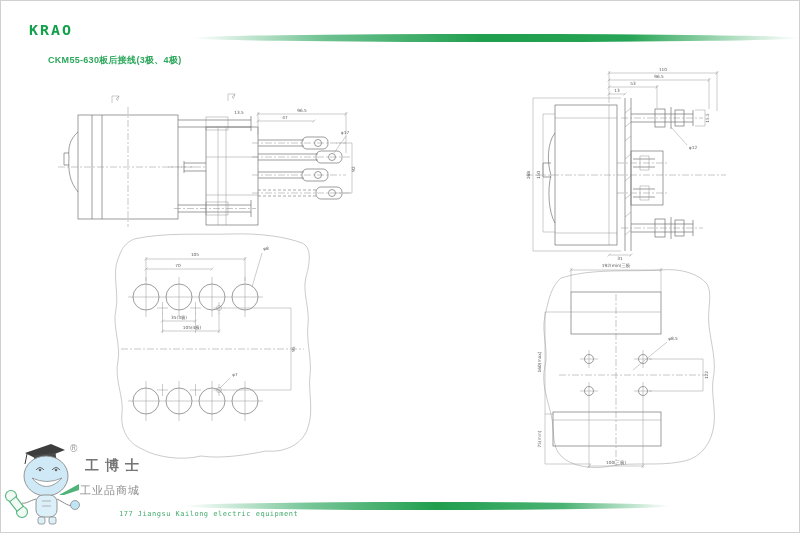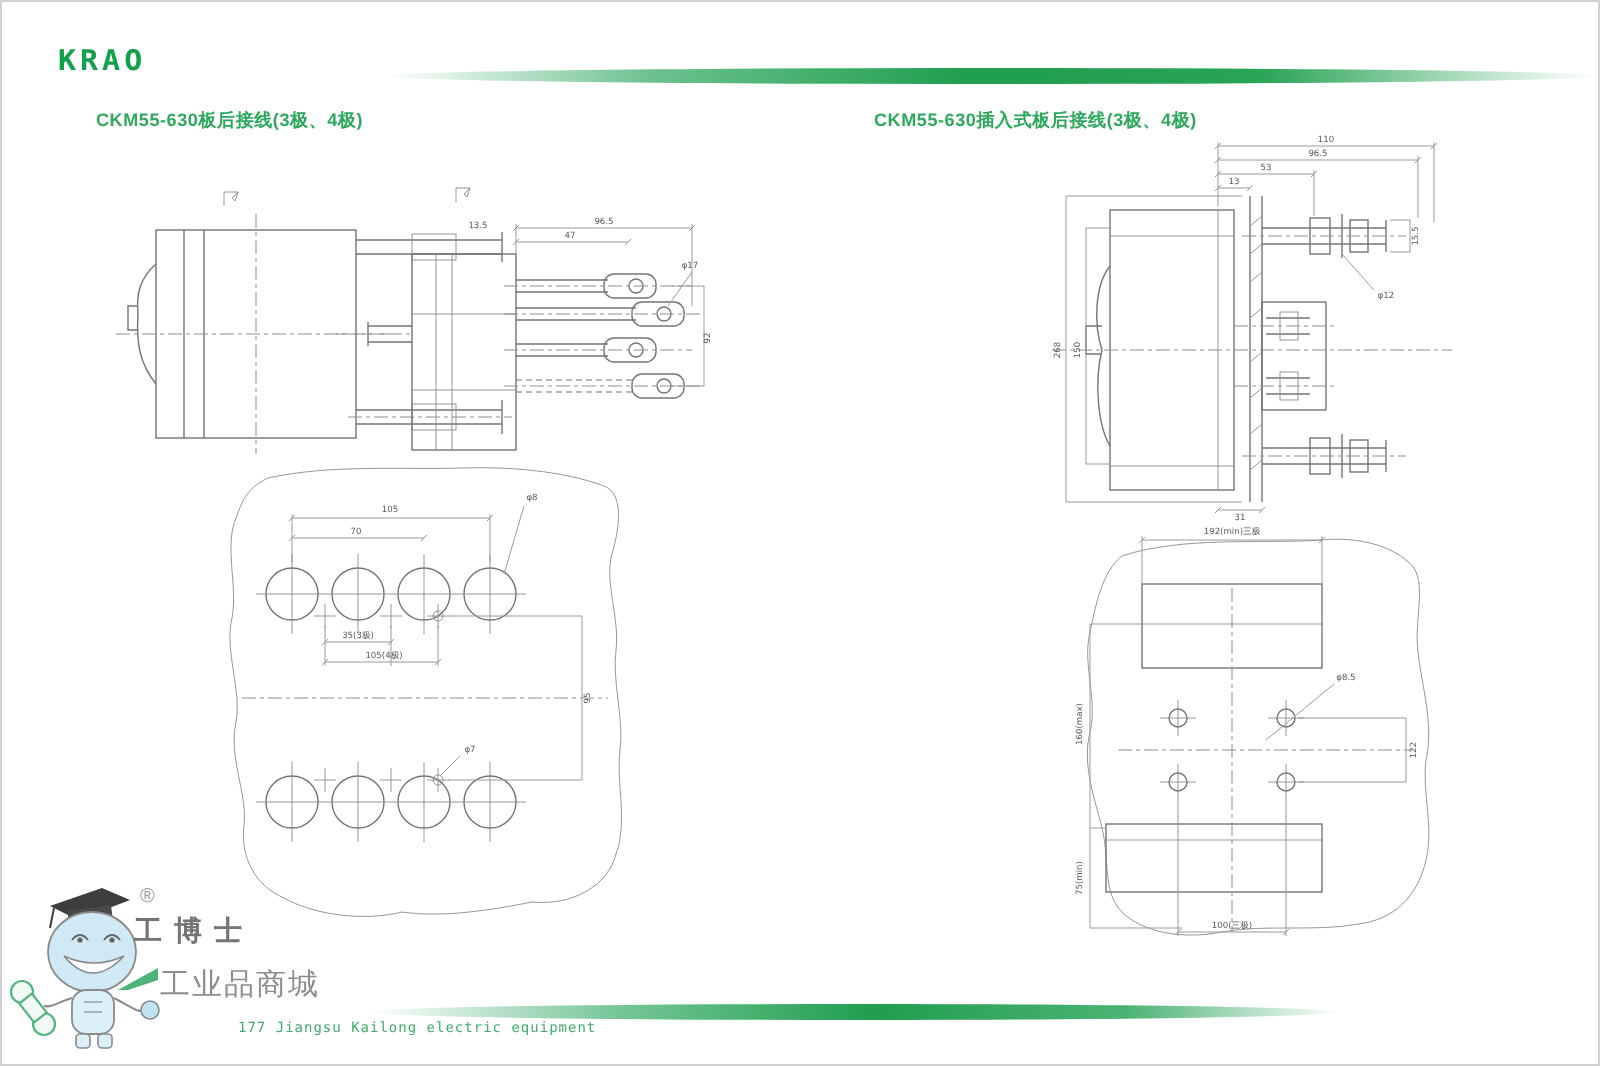--- a/index.html
+++ b/index.html
@@ -30,28 +30,28 @@
   .sec-title.right{left:436px;}
   svg{position:absolute;overflow:visible;}
   .ln{stroke:#747474;stroke-width:.7;fill:none;}
   .thin{stroke:#8a8a8a;stroke-width:.45;fill:none;}
   .dim{stroke:#9a9a9a;stroke-width:.5;fill:none;}
   .cl{stroke:#8f8f8f;stroke-width:.5;fill:none;stroke-dasharray:7 2 2 2;}
   .dash{stroke:#747474;stroke-width:.6;fill:none;stroke-dasharray:3 2;}
   text.d{font-size:4.3px;fill:#5a5a5a;font-family:"DejaVu Sans", sans-serif;}
   .wm{position:absolute;z-index:3;}
   .wm-brand{
-    position:absolute;left:66px;top:456px;z-index:3;
+    position:absolute;left:84px;top:456px;z-index:3;
     font-family:"DejaVu Serif", serif;font-size:14px;font-weight:700;
     letter-spacing:6px;color:#757575;
   }
   .wm-reg{position:absolute;left:69px;top:442px;z-index:3;font-size:10px;color:#9a9a9a;}
   .wm-tag{
     position:absolute;left:79px;top:482px;z-index:3;
-    font-size:15px;color:#8d8d8d;letter-spacing:1px;
+    font-size:11px;color:#8d8d8d;letter-spacing:1px;
   }
   .wm-url{
     position:absolute;left:16px;top:498px;z-index:3;
     font-size:15px;font-weight:700;letter-spacing:.5px;color:#c6c6c6;
   }
   .pgtext{
     position:absolute;z-index:1;
     font-family:"DejaVu Sans Mono", monospace;font-size:7px;color:#44ab6e;letter-spacing:.5px;margin-left:23px;
   }
   .pgtext.left{left:95px;top:509px;}
@@ -59,21 +59,20 @@
 </style>
 </head>
 <body>
 
 <div class="page">
 
   <div class="logo">KRAO</div>
   <div class="stripe top"></div>
 
   <div class="sec-title left">CKM55-630板后接线(3极、4极)</div>
-  <div class="sec-title right">CKM55-630插入式板后接线(3极、4极)</div>
 
   <svg style="left:55px;top:86px;" width="300" height="150" viewBox="0 0 300 150">
     <g>
 
       <path class="thin" d="M56,16 L56,9 L63,9 M60,12 l3,-3 l-1.5,4.5 z"></path>
       <path class="thin" d="M172,14 L172,7 L179,7 M176,10 l3,-3 l-1.5,4.5 z"></path>
 
       <rect class="ln" x="22" y="28" width="100" height="104"></rect>
       <line class="ln" x1="36" y1="28" x2="36" y2="132"></line>
       <line class="ln" x1="46" y1="28" x2="46" y2="132"></line>

